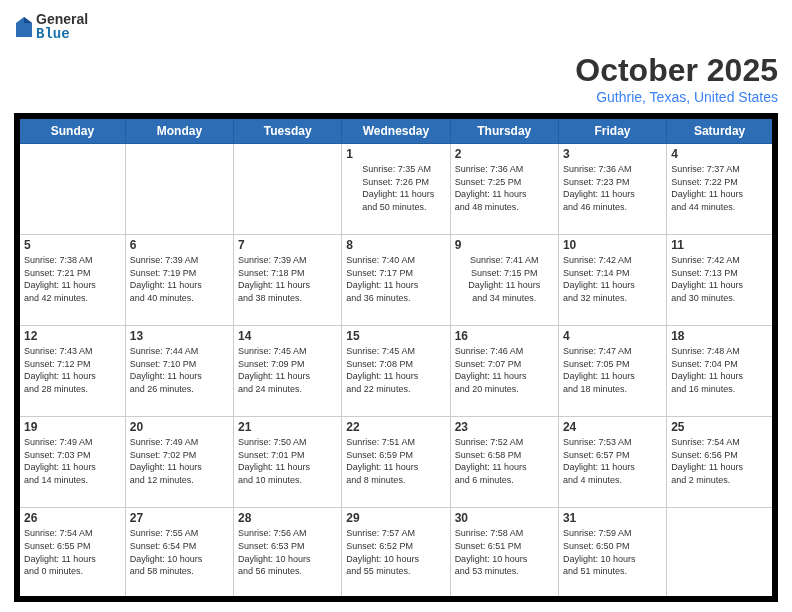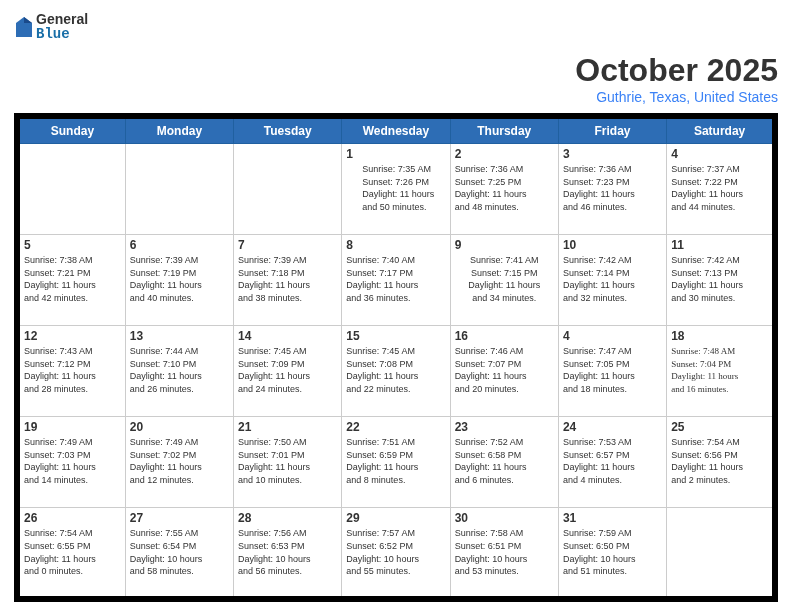--- a/index.html
+++ b/index.html
@@ -262,21 +262,21 @@
           </td>
           <td>
             <div class="day-number">4</div>
             <div class="day-info" style="white-space: pre-line;">Sunrise: 7:47 AM
 Sunset: 7:05 PM
 Daylight: 11 hours
 and 18 minutes.</div>
           </td>
           <td>
             <div class="day-number">18</div>
-            <div class="day-info" style="white-space: pre-line; font-family: Liberation Serif, serif;">Sunrise: 7:48 AM
+            <div class="day-info" style="white-space: pre-line;">Sunrise: 7:48 AM
 Sunset: 7:04 PM
 Daylight: 11 hours
 and 16 minutes.</div>
           </td>
         </tr>
         <tr class="week-row">
           <td>
             <div class="day-number">19</div>
             <div class="day-info" style="white-space: pre-line;">Sunrise: 7:49 AM
 Sunset: 7:03 PM

